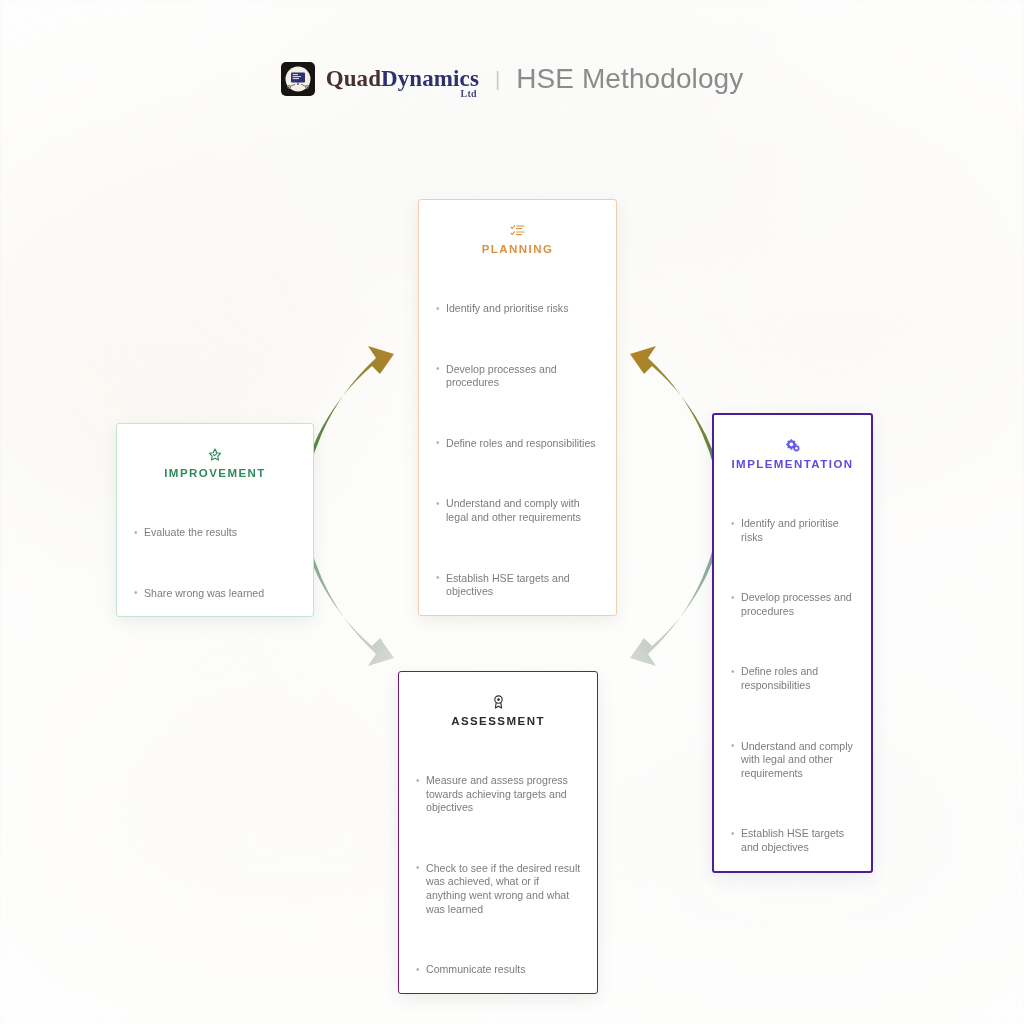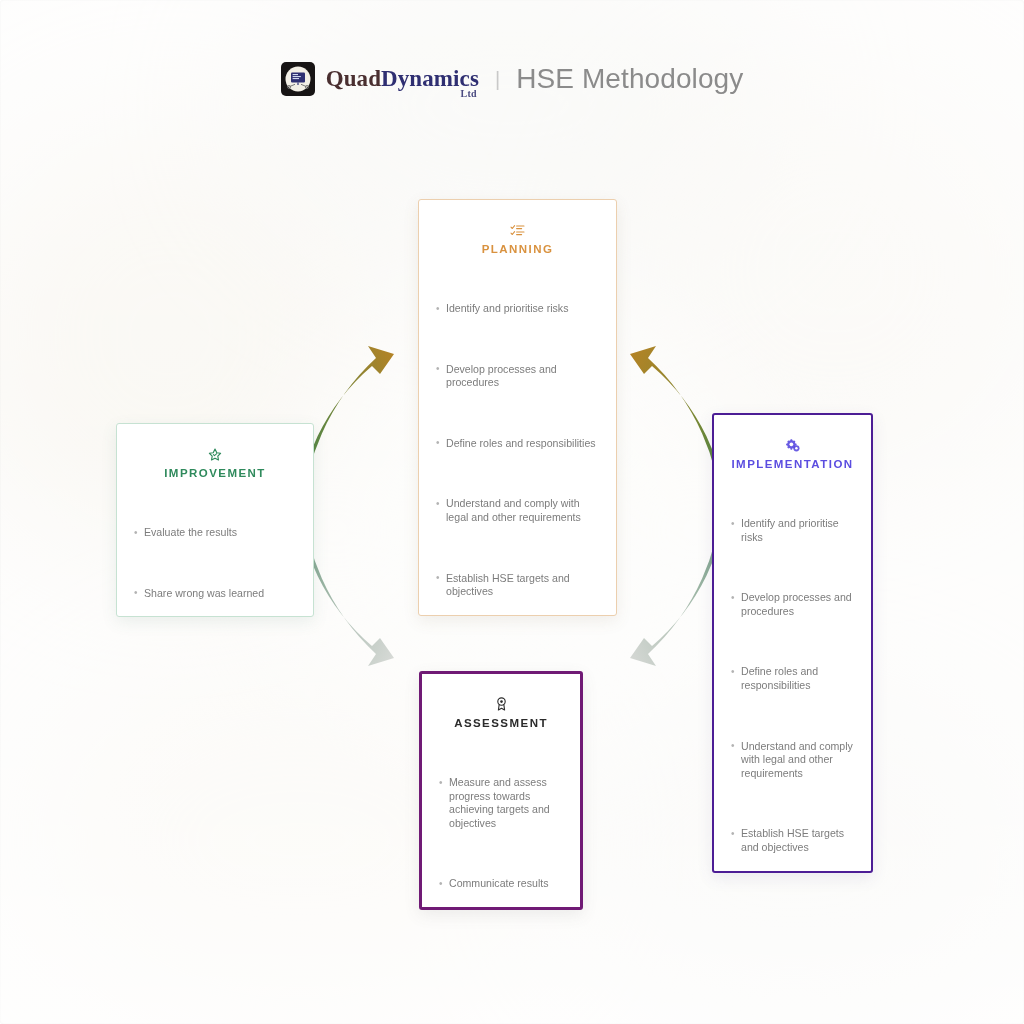--- a/index.html
+++ b/index.html
@@ -158,22 +158,22 @@
   #card-planning .card-title { color: #d9923f; }
 
   #card-implementation {
     left: 712px; top: 413px; width: 161px;
     border: 2px solid #4c1d95;
     box-shadow: 0 5px 16px rgba(80,70,140,.10);
   }
   #card-implementation .card-title { color: #5b4de0; }
 
   #card-assessment {
-    left: 419px; top: 671px; width: 164px;
-    border: 3px solid #701a75;
+    left: 398px; top: 671px; width: 200px;
+    border: 1px solid #701a75;
     box-shadow: 0 5px 16px rgba(90,90,90,.10);
   }
   #card-assessment .card-title { color: #2b2b2b; }
 
   #card-improvement {
     left: 116px; top: 423px; width: 198px;
     border: 1px solid #c6e2d2;
     box-shadow: 0 5px 16px rgba(70,120,95,.10);
   }
   #card-improvement .card-title { color: #2f8a5c; }
@@ -315,20 +315,21 @@
     <div class="card-icon">
       <svg width="13" height="14" viewBox="0 0 13 14" aria-hidden="true">
         <circle cx="6.5" cy="4.6" r="3.7" fill="none" stroke="#2b2b2b" stroke-width="1.1"></circle>
         <path d="M4.2 7.4 L3.4 13 L6.5 11.3 L9.6 13 L8.8 7.4" fill="none" stroke="#2b2b2b" stroke-width="1.1" stroke-linejoin="round"></path>
         <circle cx="6.5" cy="4.6" r="1.3" fill="#2b2b2b"></circle>
       </svg>
     </div>
     <div class="card-title">ASSESSMENT</div>
     <ul>
       <li>Measure and assess progress towards achieving targets and objectives</li>
+      <li>Check to see if the desired result was achieved, what or if anything went wrong and what was learned</li>
       <li>Communicate results</li>
     </ul>
   </div>
 
   <div class="card" id="card-improvement">
     <div class="card-icon">
       <svg width="14" height="13" viewBox="0 0 14 13" aria-hidden="true">
         <path d="M7 1 L8.75 4.7 L12.6 5.25 L9.8 8.05 L10.5 12 L7 10.15 L3.5 12 L4.2 8.05 L1.4 5.25 L5.25 4.7 Z" fill="none" stroke="#2f8a5c" stroke-width="1.15" stroke-linejoin="round"></path>
         <path d="M5.4 6.6 L6.5 7.7 L8.7 5.6" fill="none" stroke="#2f8a5c" stroke-width="1.05" stroke-linecap="round" stroke-linejoin="round"></path>
       </svg>

